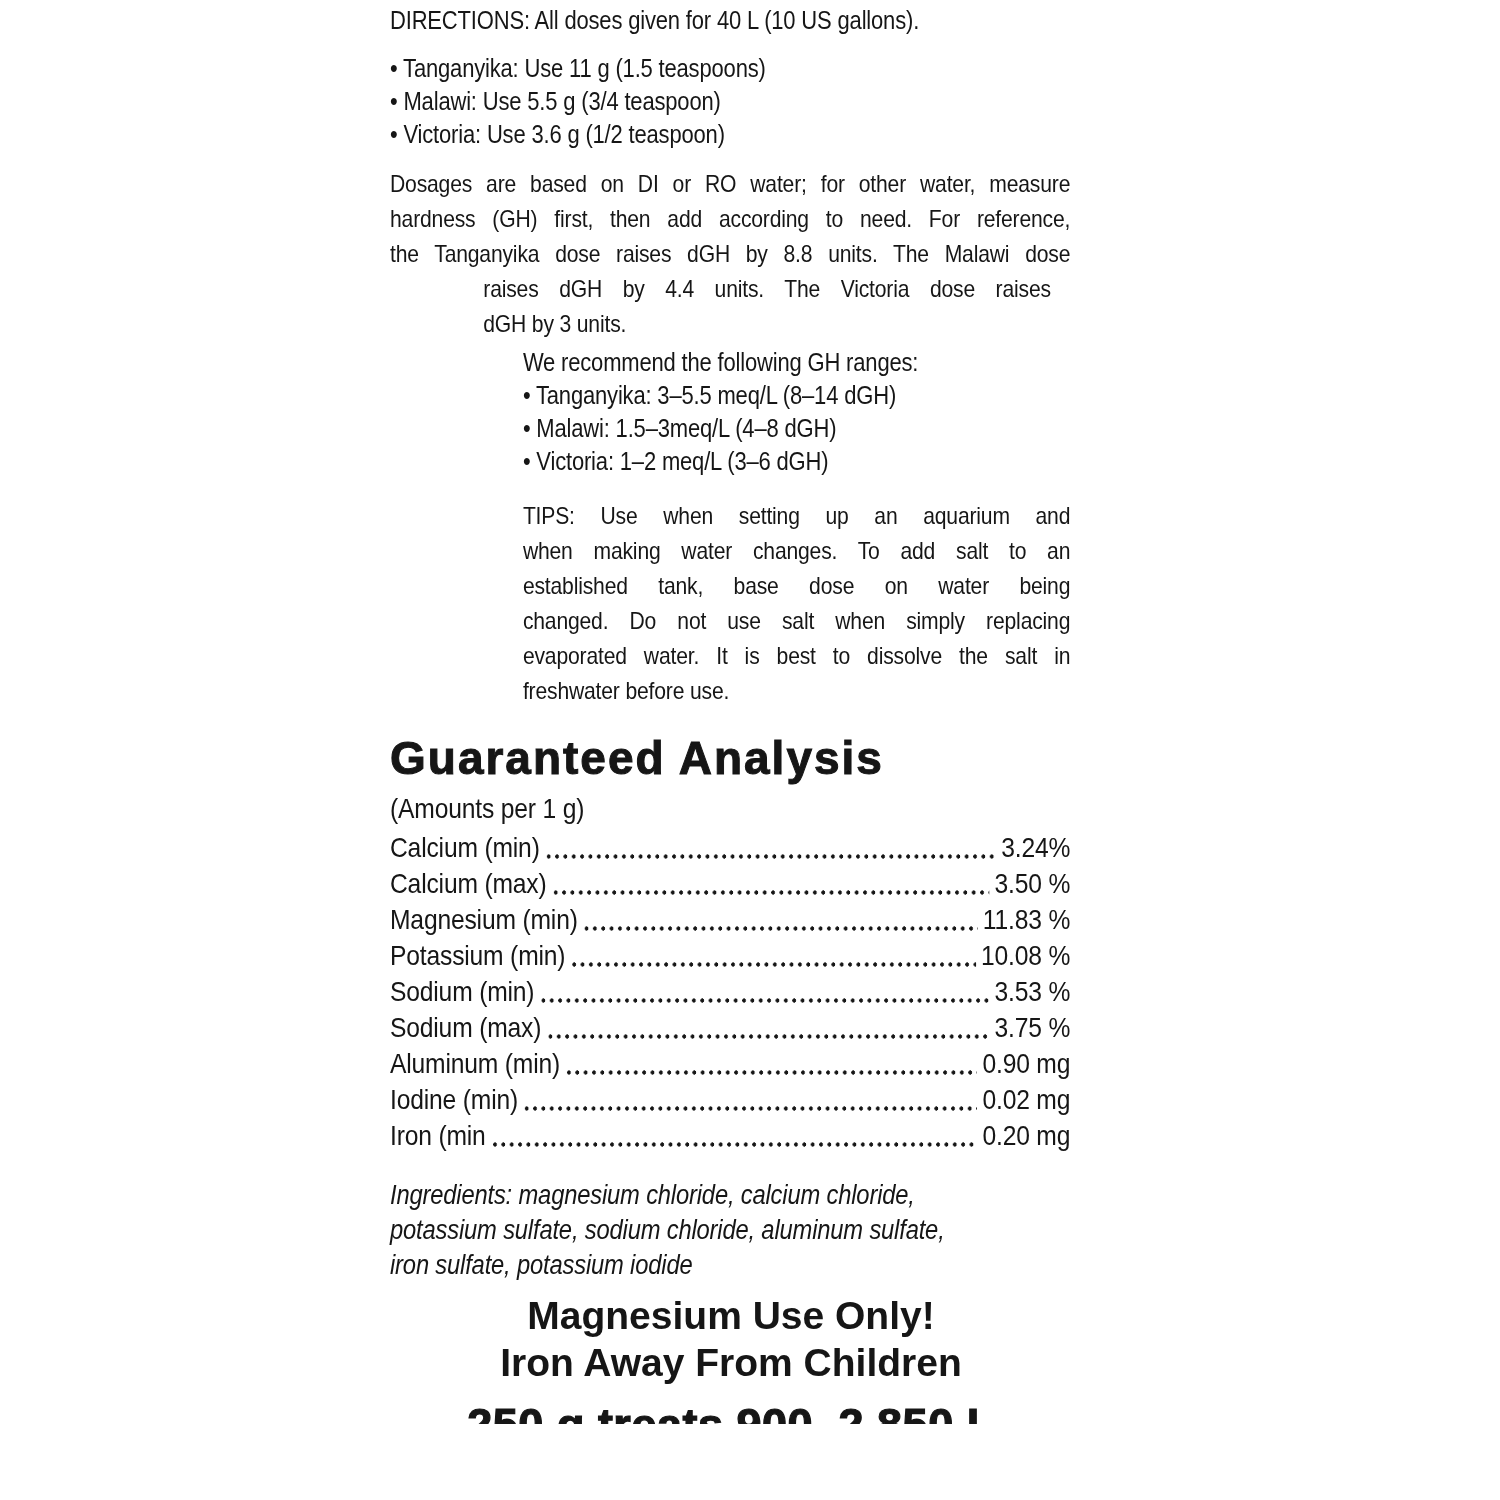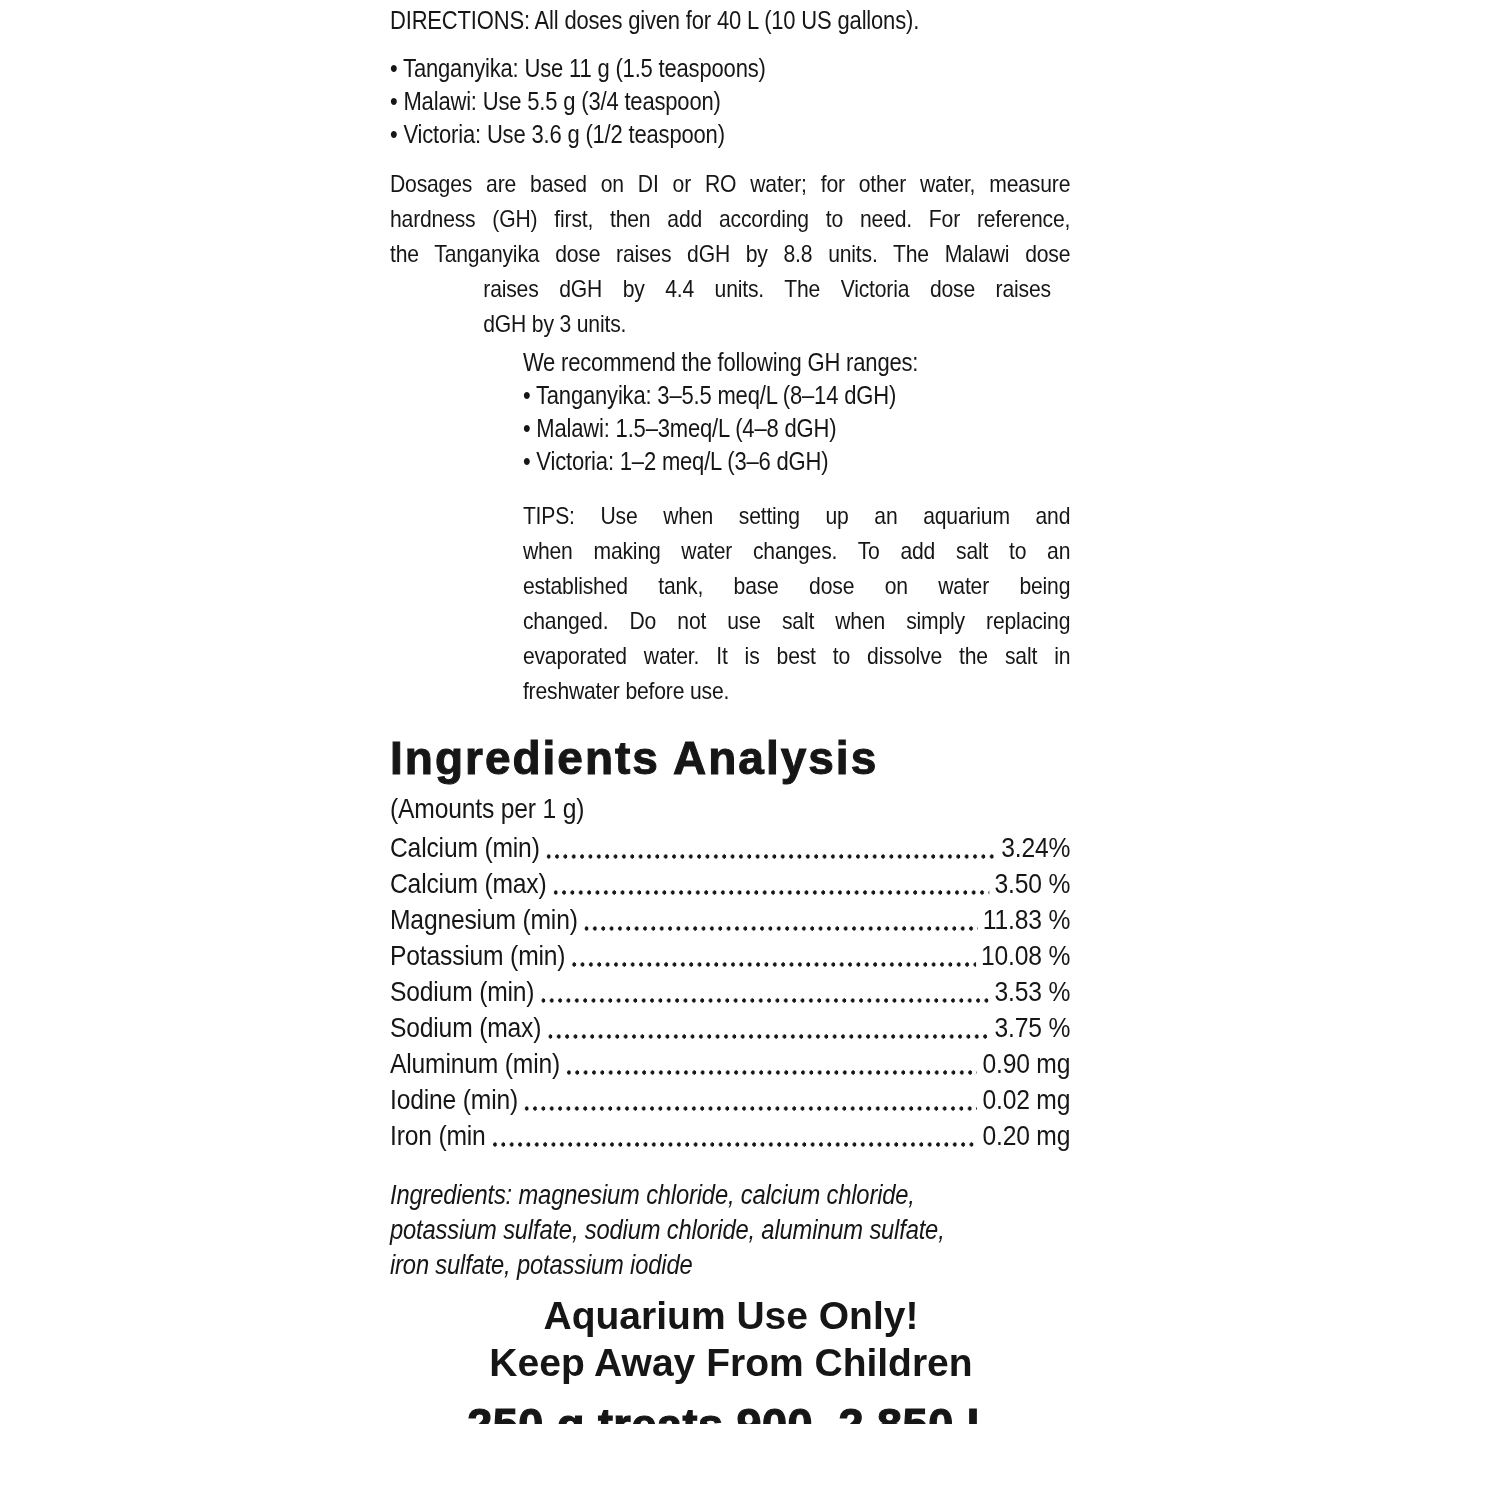--- a/index.html
+++ b/index.html
@@ -97,21 +97,21 @@
     <div class="tips-inner">
       <div class="jl">TIPS: Use when setting up an aquarium and</div>
       <div class="jl">when making water changes. To add salt to an</div>
       <div class="jl">established tank, base dose on water being</div>
       <div class="jl">changed. Do not use salt when simply replacing</div>
       <div class="jl">evaporated water. It is best to dissolve the salt in</div>
       <div>freshwater before use.</div>
     </div>
   </div>
 
-  <div class="ga-heading">Ingredients Analysis</div>
+  <div class="ga-heading">Guaranteed Analysis</div>
 
   <div class="cx amounts-note">(Amounts per 1 g)</div>
 
   <div class="cx ga-table">
     <div class="ga-row">
       <span class="ga-label">Calcium (min)</span>
       <span class="ga-dots"></span>
       <span class="ga-value">3.24%</span>
     </div>
     <div class="ga-row">
@@ -155,19 +155,19 @@
       <span class="ga-value">0.20 mg</span>
     </div>
   </div>
 
   <div class="cx ingredients">
     <div>Ingredients: magnesium chloride, calcium chloride,</div>
     <div>potassium sulfate, sodium chloride, aluminum sulfate,</div>
     <div>iron sulfate, potassium iodide</div>
   </div>
 
-  <div class="center-col warn1">Aquarium Use Only!</div>
-  <div class="center-col warn2">Keep Away From Children</div>
+  <div class="center-col warn1">Magnesium Use Only!</div>
+  <div class="center-col warn2">Iron Away From Children</div>
 
   <div class="center-col treats1">250 g treats 900–2,850 L</div>
   <div class="center-col treats2">(225–675 US gallons)</div>
 
 </div>
 
 </body></html>

